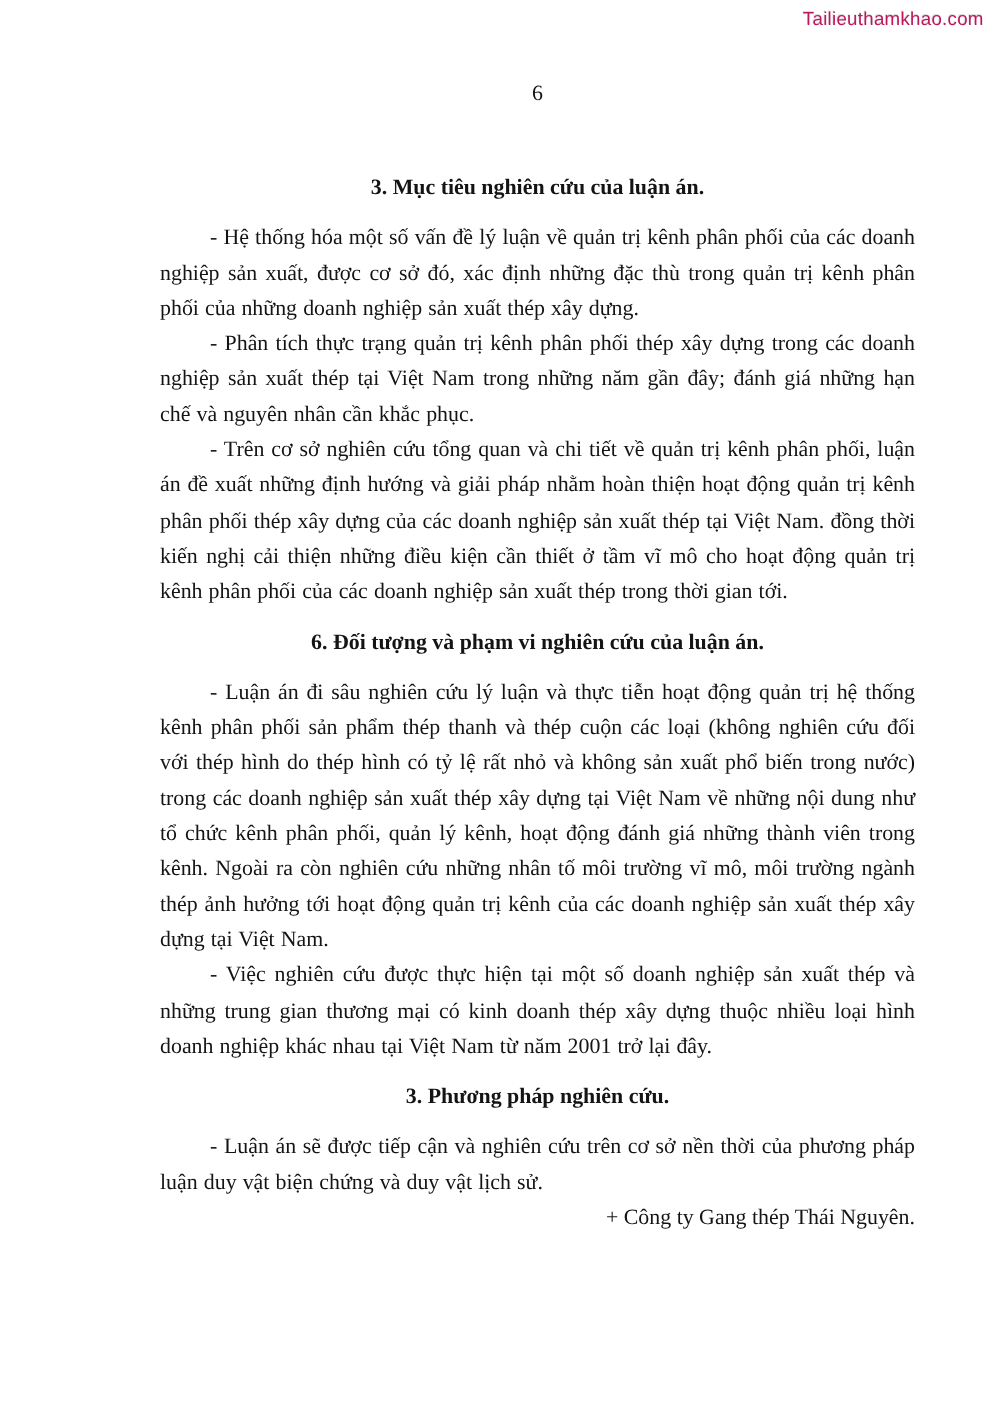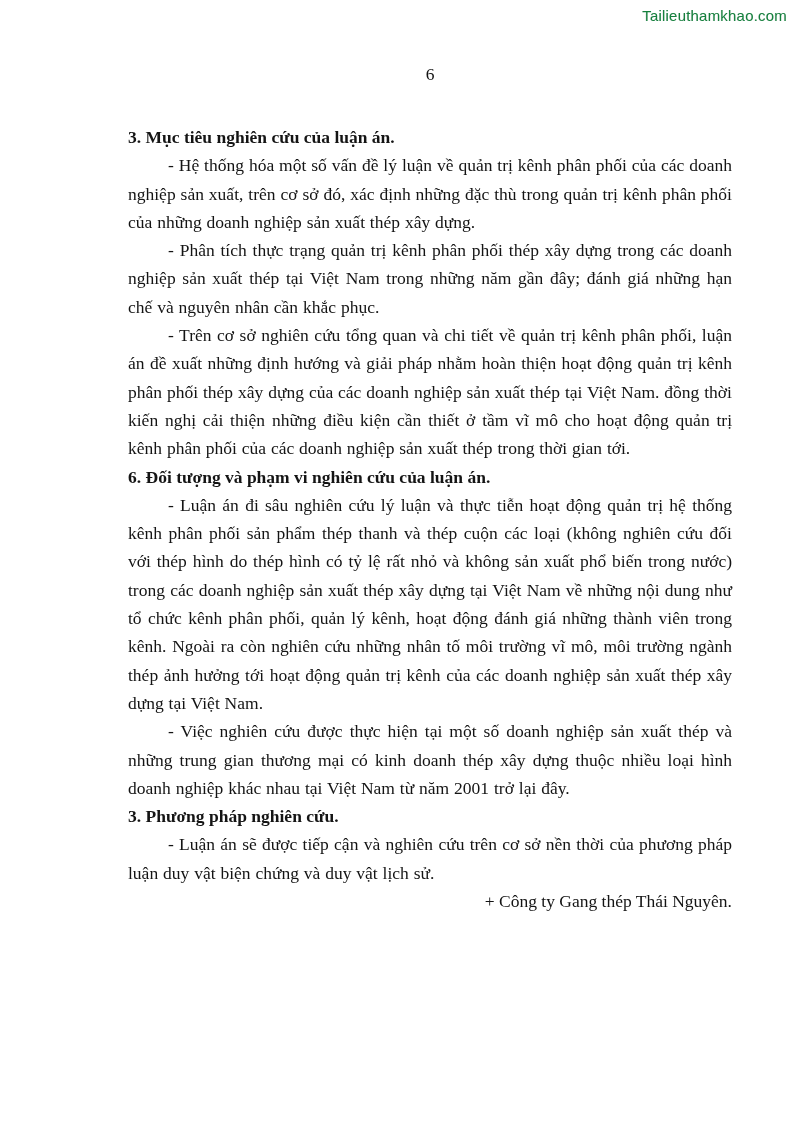--- a/index.html
+++ b/index.html
@@ -14,46 +14,46 @@
     overflow: hidden;
     font-family: "Liberation Serif", "DejaVu Serif", serif;
     color: #141414;
   }
   .watermark {
     position: absolute;
     top: 7px;
     right: 7px;
     font-family: "Liberation Sans", "DejaVu Sans", sans-serif;
     font-size: 15px;
-    color: #15803d;
+    color: #be185d;
     text-shadow: 1px 1px 0 rgba(255,255,255,0.95), -0.5px -0.5px 0 rgba(150,150,150,0.35);
     letter-spacing: 0.2px;
   }
   .page-number {
     position: absolute;
     top: 64px;
     left: 128px;
     width: 604px;
     text-align: center;
     font-size: 17.5px;
   }
   .content {
     position: absolute;
     top: 123px;
     left: 128px;
     width: 604px;
     font-size: 17.5px;
     line-height: 28.3px;
   }
   .section-heading {
-    margin: 0;
+    margin: 12px;
     font-size: 17.5px;
     line-height: 28.3px;
     font-weight: bold;
-    text-align: left;
+    text-align: center;
   }
   .para {
     margin: 0;
     text-align: justify;
     text-indent: 40px;
     word-spacing: 0.5px;
   }
   .plus-item {
     margin: 0;
     text-align: right;
@@ -63,21 +63,21 @@
 </head>
 <body>
 
 <div class="watermark">Tailieuthamkhao.com</div>
 
 <div class="page-number">6</div>
 
 <div class="content">
 
   <h2 class="section-heading">3. Mục tiêu nghiên cứu của luận án.</h2>
-  <p class="para">- Hệ thống hóa một số vấn đề lý luận về quản trị kênh phân phối của các doanh nghiệp sản xuất, trên cơ sở đó, xác định những đặc thù trong quản trị kênh phân phối của những doanh nghiệp sản xuất thép xây dựng.</p>
+  <p class="para">- Hệ thống hóa một số vấn đề lý luận về quản trị kênh phân phối của các doanh nghiệp sản xuất, được cơ sở đó, xác định những đặc thù trong quản trị kênh phân phối của những doanh nghiệp sản xuất thép xây dựng.</p>
   <p class="para">- Phân tích thực trạng quản trị kênh phân phối thép xây dựng trong các doanh nghiệp sản xuất thép tại Việt Nam trong những năm gần đây; đánh giá những hạn chế và nguyên nhân cần khắc phục.</p>
   <p class="para">- Trên cơ sở nghiên cứu tổng quan và chi tiết về quản trị kênh phân phối, luận án đề xuất những định hướng và giải pháp nhằm hoàn thiện hoạt động quản trị kênh phân phối thép xây dựng của các doanh nghiệp sản xuất thép tại Việt Nam. đồng thời kiến nghị cải thiện những điều kiện cần thiết ở tầm vĩ mô cho hoạt động quản trị kênh phân phối của các doanh nghiệp sản xuất thép trong thời gian tới.</p>
 
   <h2 class="section-heading">6. Đối tượng và phạm vi nghiên cứu của luận án.</h2>
   <p class="para">- Luận án đi sâu nghiên cứu lý luận và thực tiễn hoạt động quản trị hệ thống kênh phân phối sản phẩm thép thanh và thép cuộn các loại (không nghiên cứu đối với thép hình do thép hình có tỷ lệ rất nhỏ và không sản xuất phổ biến trong nước) trong các doanh nghiệp sản xuất thép xây dựng tại Việt Nam về những nội dung như tổ chức kênh phân phối, quản lý kênh, hoạt động đánh giá những thành viên trong kênh. Ngoài ra còn nghiên cứu những nhân tố môi trường vĩ mô, môi trường ngành thép ảnh hưởng tới hoạt động quản trị kênh của các doanh nghiệp sản xuất thép xây dựng tại Việt Nam.</p>
   <p class="para">- Việc nghiên cứu được thực hiện tại một số doanh nghiệp sản xuất thép và những trung gian thương mại có kinh doanh thép xây dựng thuộc nhiều loại hình doanh nghiệp khác nhau tại Việt Nam từ năm 2001 trở lại đây.</p>
 
   <h2 class="section-heading">3. Phương pháp nghiên cứu.</h2>
   <p class="para">- Luận án sẽ được tiếp cận và nghiên cứu trên cơ sở nền thời của phương pháp luận duy vật biện chứng và duy vật lịch sử.</p>
   <p class="plus-item">+ Công ty Gang thép Thái Nguyên.</p>

